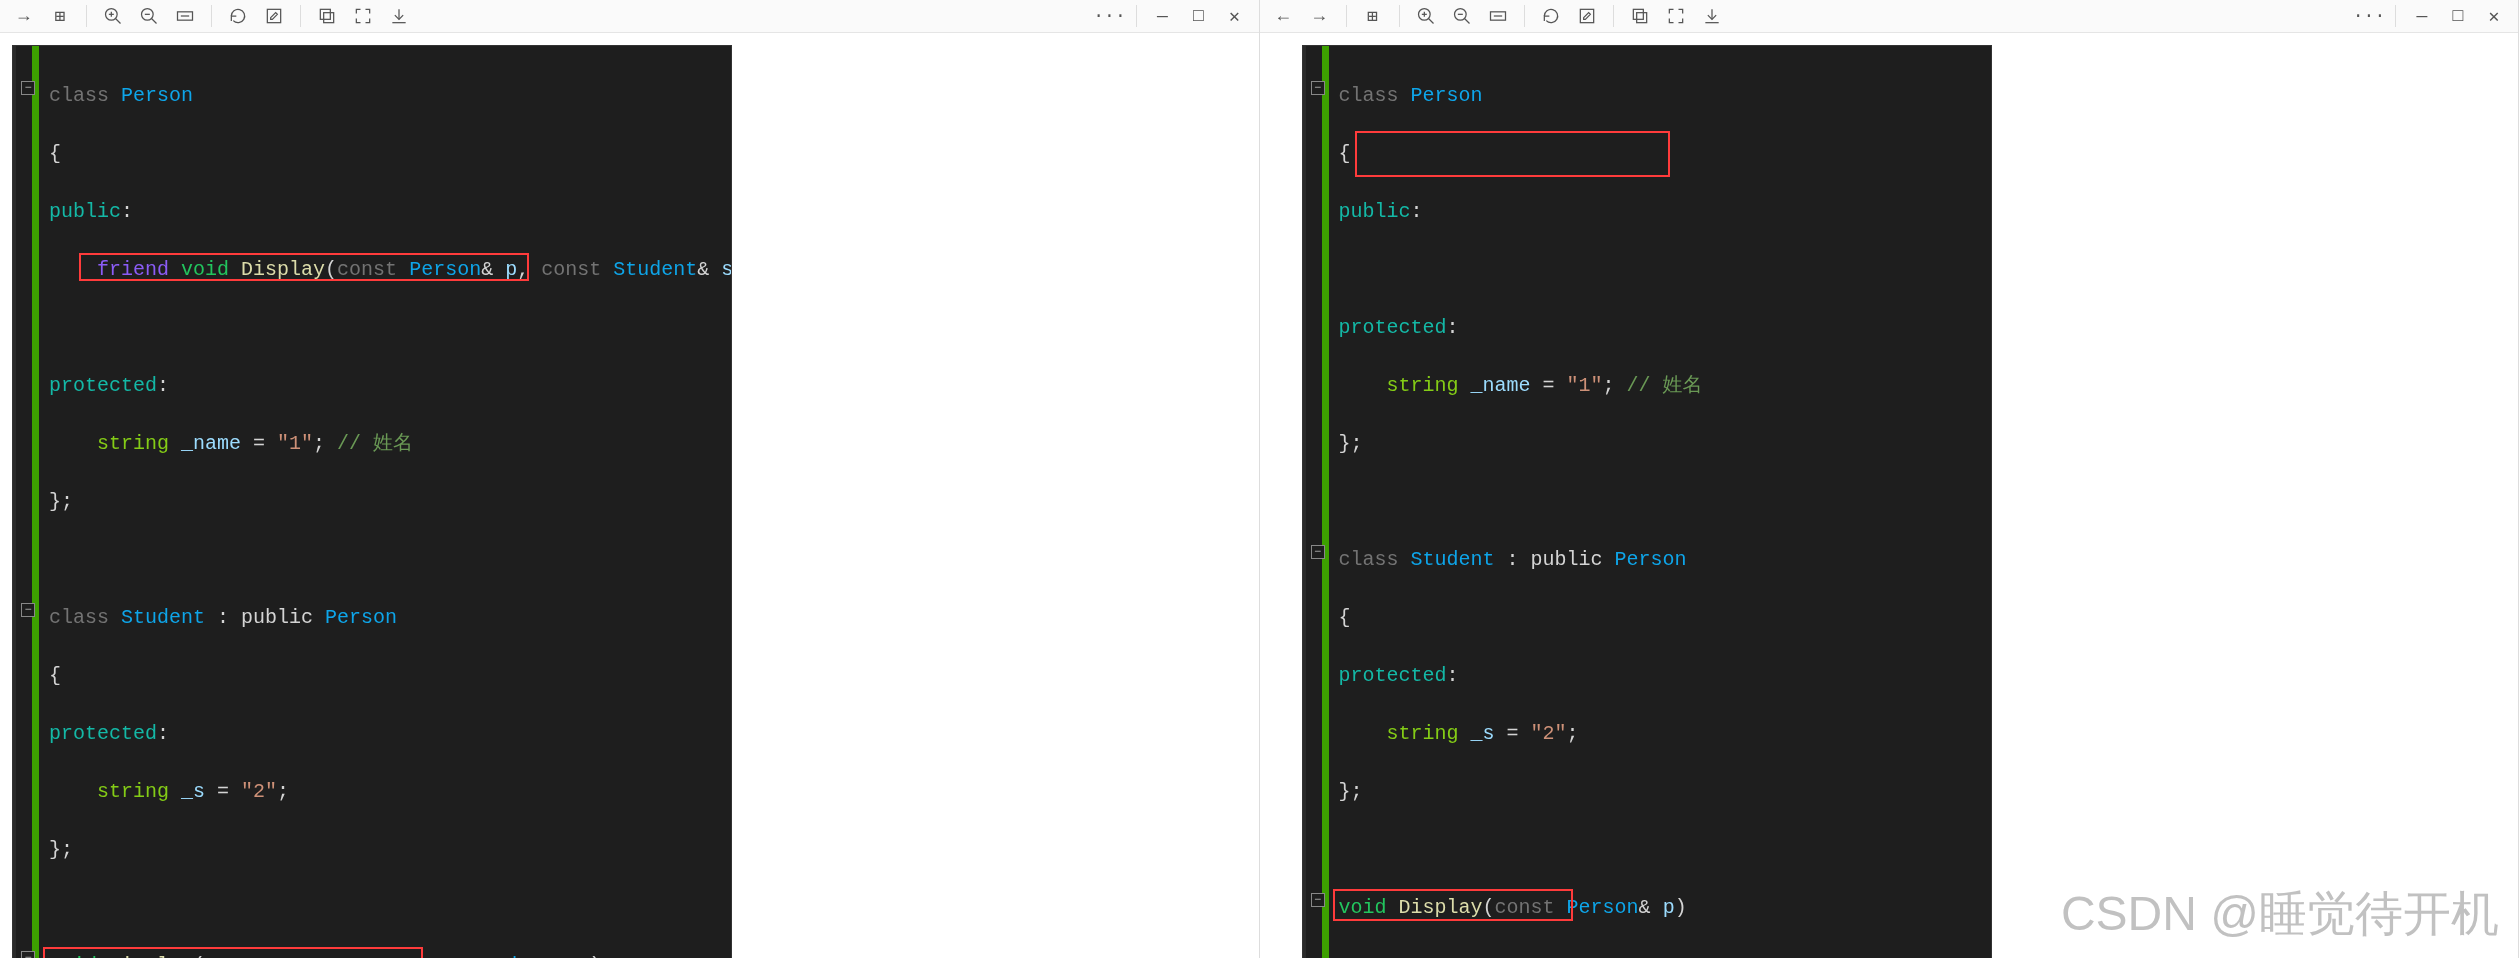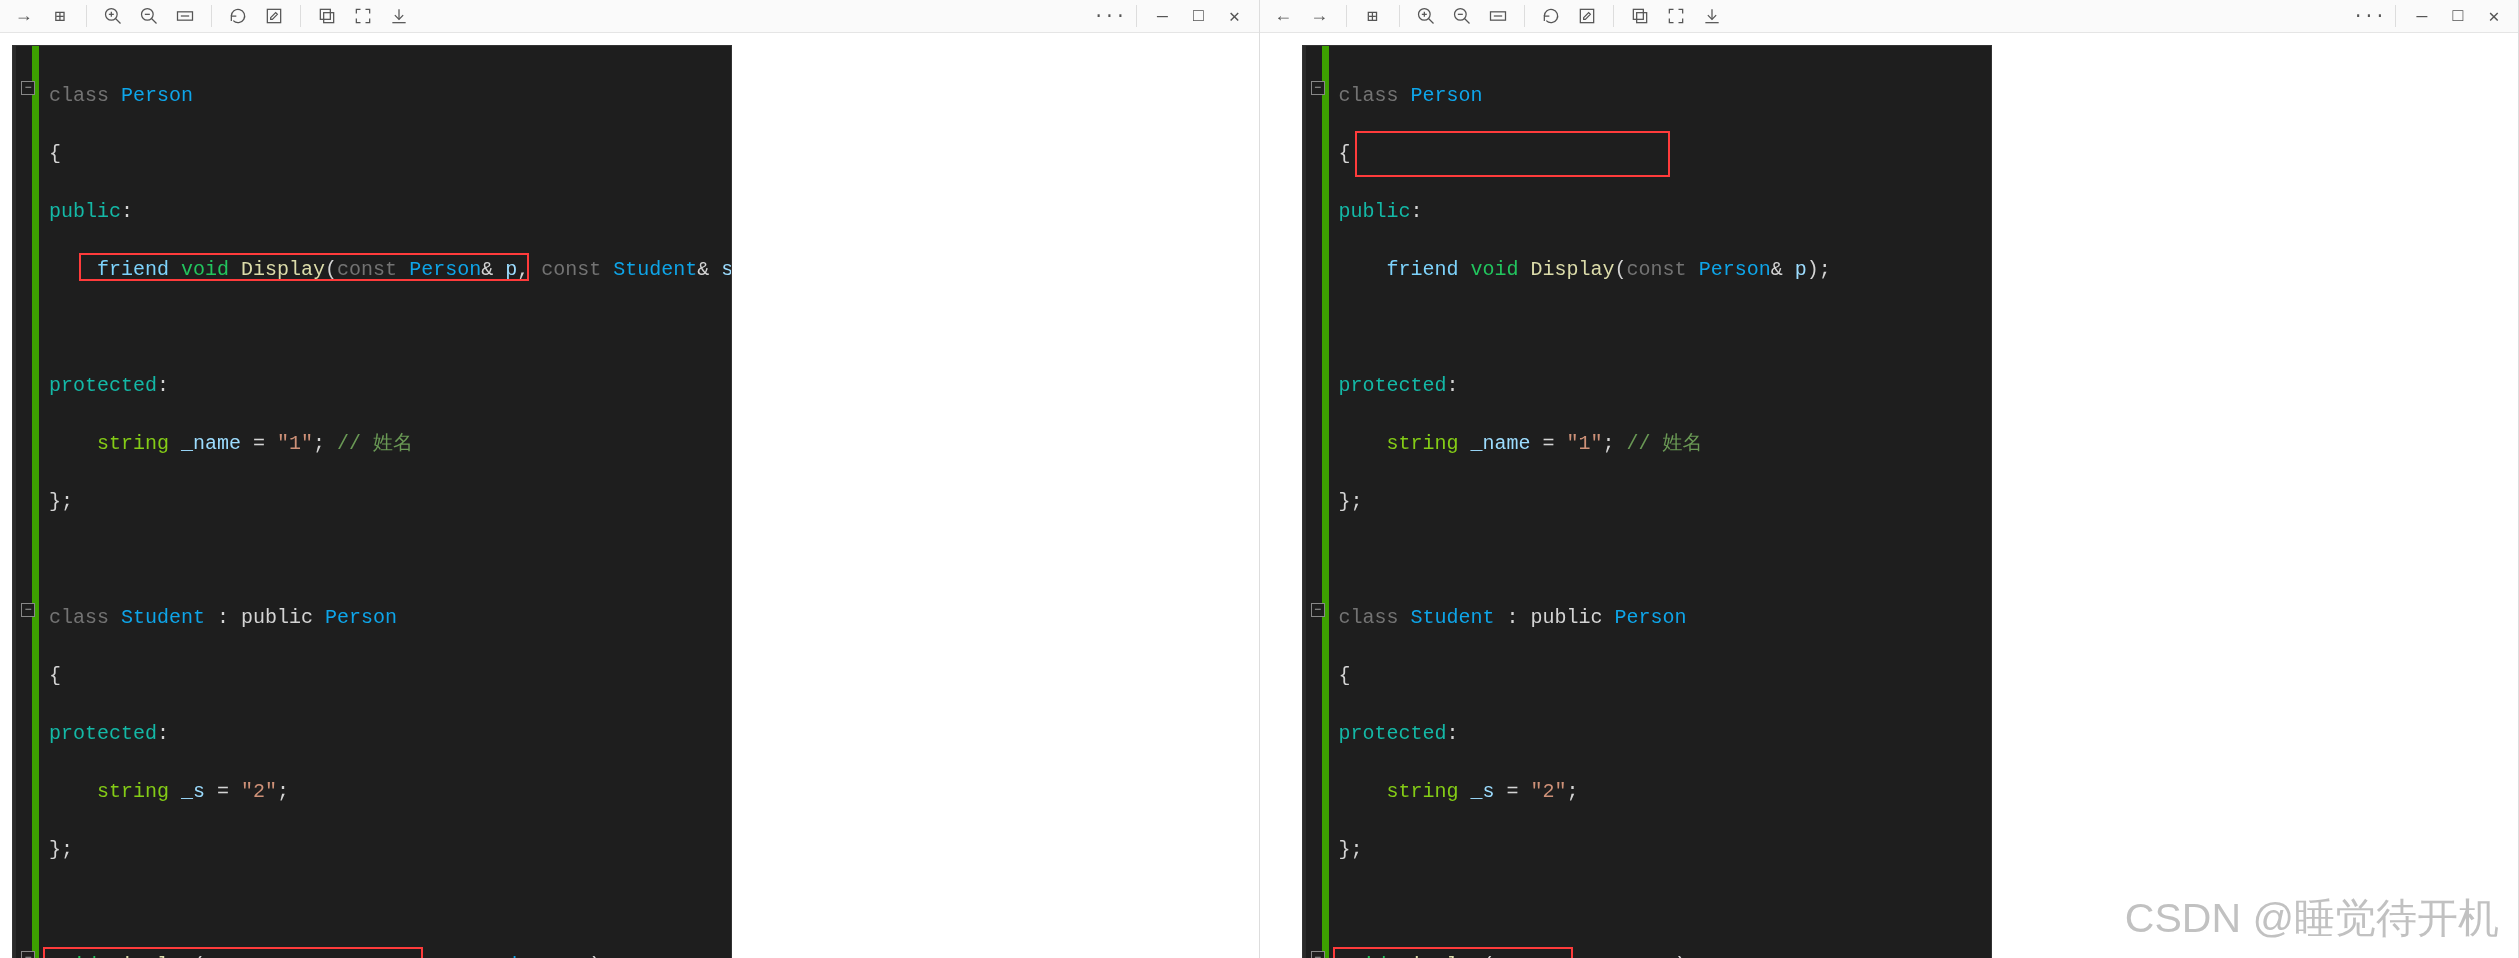--- a/index.html
+++ b/index.html
@@ -88,39 +88,39 @@
   color: #aaa;
   font-size: 12px;
   line-height: 12px;
   text-align: center;
   background: #1e1e1e;
 }
 .line { position: relative; min-height: 29px; }
 .kw-class { color: #737373; }
 .kw-type { color: #0ea5e9; }
 .kw-public { color: #14b8a6; }
-.kw-friend { color: #7dd3fc; }
+.kw-friend { color: #8b5cf6; }
 .kw-void { color: #22c55e; }
 .kw-const { color: #737373; }
 .kw-string-t { color: #84cc16; }
 .ident { color: #dcdcaa; }
 .member { color: #9cdcfe; }
 .str { color: #ce9178; }
 .comment { color: #6a9955; text-align: center; }
 .p { color: #d4d4d4; }
 .hlbox {
   position: absolute;
   border: 2px solid #ff3b3b;
   pointer-events: none;
 }
 .watermark {
   position: fixed;
   right: 20px;
   bottom: 12px;
-  font-size: 41px;
+  font-size: 48px;
   color: #bbb;
   font-family: Arial, sans-serif;
   opacity: 0.9;
   pointer-events: none;
 }
 svg { width: 20px; height: 20px; fill: none; stroke: currentColor; stroke-width: 1.5; }
 </style>
 </head>
 <body>
 
@@ -301,21 +301,20 @@
     <div class="tb-btn">✕</div>
   </div>
   <div class="editor-wrap">
     <div class="editor" style="width:690px;margin-left:30px">
       <div class="gutter"></div>
       <div class="gutter2"></div>
       <div class="code">
 <div class="line"><span class="fold">−</span><span class="kw-class">class</span> <span class="kw-type">Person</span></div>
 <div class="line"><span class="p">{</span></div>
 <div class="line"><span class="kw-public">public</span><span class="p">:</span></div>
-<div class="line">    <span class="kw-friend">friend</span> <span class="kw-void">void</span> <span class="ident">Display</span><span class="p">(</span><span class="kw-const">const</span> <span class="kw-type">Person</span><span class="p">&amp; </span><span class="member">p</span><span class="p">);</span></div>
 <div class="line"> </div>
 <div class="line"><span class="kw-public">protected</span><span class="p">:</span></div>
 <div class="line">    <span class="kw-string-t">string</span> <span class="member">_name</span><span class="p"> = </span><span class="str">"1"</span><span class="p">; </span><span class="comment">// 姓名</span></div>
 <div class="line"><span class="p">};</span></div>
 <div class="line"> </div>
 <div class="line"><span class="fold">−</span><span class="kw-class">class</span> <span class="kw-type">Student</span> <span class="p">: public</span> <span class="kw-type">Person</span></div>
 <div class="line"><span class="p">{</span></div>
 <div class="line"><span class="kw-public">protected</span><span class="p">:</span></div>
 <div class="line">    <span class="kw-string-t">string</span> <span class="member">_s</span><span class="p"> = </span><span class="str">"2"</span><span class="p">;</span></div>
 <div class="line"><span class="p">};</span></div>

